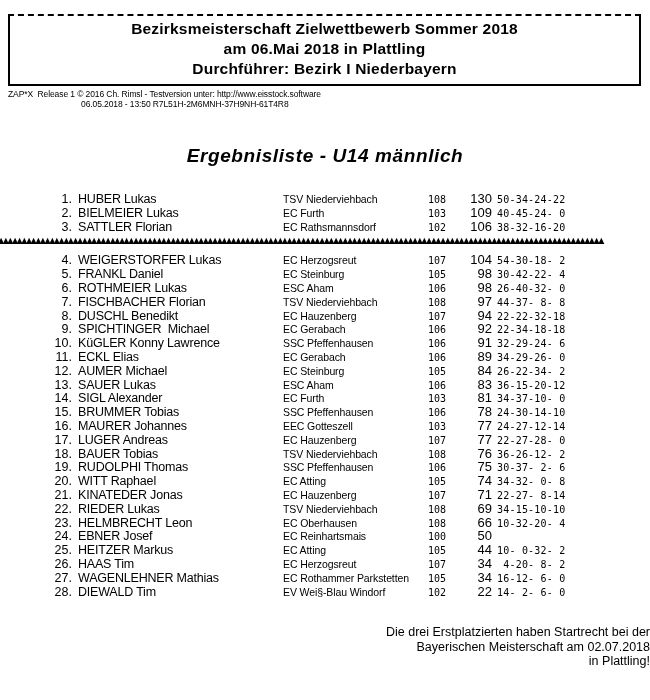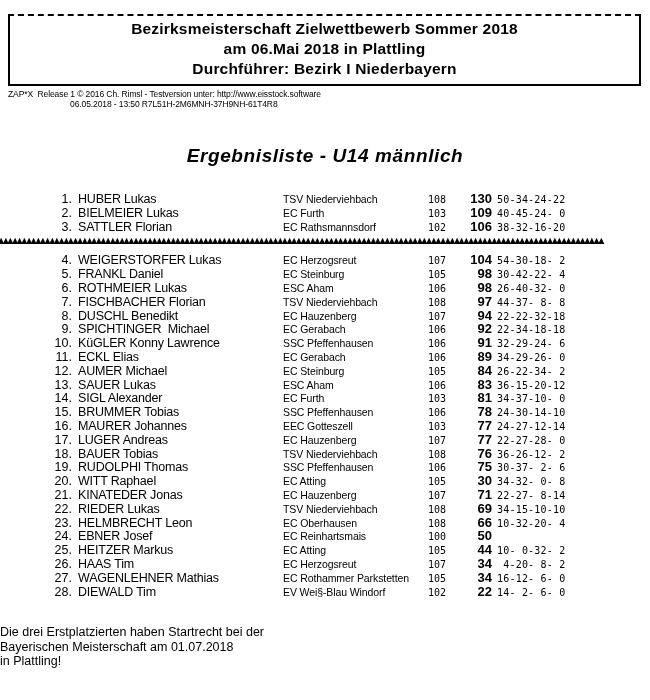--- a/index.html
+++ b/index.html
@@ -25,21 +25,21 @@
     white-space:pre;
   }
   .version-bar {
     display:flex;
     margin:3px 8px 0 8px;
     font-size:8.5px;
     letter-spacing:-0.1px;
     white-space:pre;
     flex-direction:column;
   }
-  .version-right { margin-left:14px;padding-left:48px; }
+  .version-right { margin-left:25px;padding-left:48px; }
   .title {
     text-align:center;
     font-size:19px;
     font-style:italic;
     font-weight:bold;
     letter-spacing:0.6px;
     margin:36px 0 0 0;
     white-space:pre;
   }
   .results { margin-top:25px; }
@@ -48,35 +48,35 @@
     grid-template-columns:26px 211px 145px 20px 44px auto;
     margin-left:46px;
     align-items:baseline;
     line-height:13.8px;
     height:13.8px;
   }
   .c-rank  { text-align:right; font-size:12.5px; white-space:pre; }
   .c-name  { padding-left:6px; font-size:12.5px; white-space:pre; letter-spacing:-0.2px; }
   .c-club  { font-size:10.5px; white-space:pre; letter-spacing:-0.1px; }
   .c-pass  { font-family:"DejaVu Sans Mono", monospace; font-size:10px; white-space:pre; }
-  .c-score { font-size:13px; font-weight:bold; text-align:right; white-space:pre; }
+  .c-score { font-size:13px; font-weight:normal; text-align:right; white-space:pre; }
   .c-detail{ padding-left:5px; font-family:"DejaVu Sans Mono", monospace; font-size:10px; white-space:pre; letter-spacing:0.2px; }
   .zigzag {
     height:9px;
     line-height:8px;
     font-size:8px;
     letter-spacing:-1.5px;
     overflow:hidden;
     white-space:nowrap;
     margin:4px 0 7px -2px;
     font-family:"DejaVu Sans", sans-serif;
   }
   .footer {
     margin-top:27px;
-    text-align:left;
+    text-align:right;
     font-size:12.5px;
     line-height:14.5px;
   }
   .footer div { white-space:pre; }
 </style>
 </head>
 <body>
 
 <div class="page">
 
@@ -245,21 +245,21 @@
     <span class="c-club">SSC Pfeffenhausen</span>
     <span class="c-pass">106</span>
     <span class="c-score">75</span>
     <span class="c-detail">30-37- 2- 6</span>
   </div>
       <div class="row">
     <span class="c-rank">20.</span>
     <span class="c-name">WITT Raphael</span>
     <span class="c-club">EC Atting</span>
     <span class="c-pass">105</span>
-    <span class="c-score">30</span>
+    <span class="c-score">74</span>
     <span class="c-detail">34-32- 0- 8</span>
   </div>
       <div class="row">
     <span class="c-rank">21.</span>
     <span class="c-name">KINATEDER Jonas</span>
     <span class="c-club">EC Hauzenberg</span>
     <span class="c-pass">107</span>
     <span class="c-score">71</span>
     <span class="c-detail">22-27- 8-14</span>
   </div>
@@ -315,17 +315,17 @@
     <span class="c-name">DIEWALD Tim</span>
     <span class="c-club">EV Wei§-Blau Windorf</span>
     <span class="c-pass">102</span>
     <span class="c-score">22</span>
     <span class="c-detail">14- 2- 6- 0</span>
   </div>
     </div>
 
   <div class="footer">
     <div>Die drei Erstplatzierten haben Startrecht bei der</div>
-    <div>Bayerischen Meisterschaft am 01.07.2018</div>
+    <div>Bayerischen Meisterschaft am 02.07.2018</div>
     <div>in Plattling!</div>
   </div>
 
 </div>
 
 </body></html>

